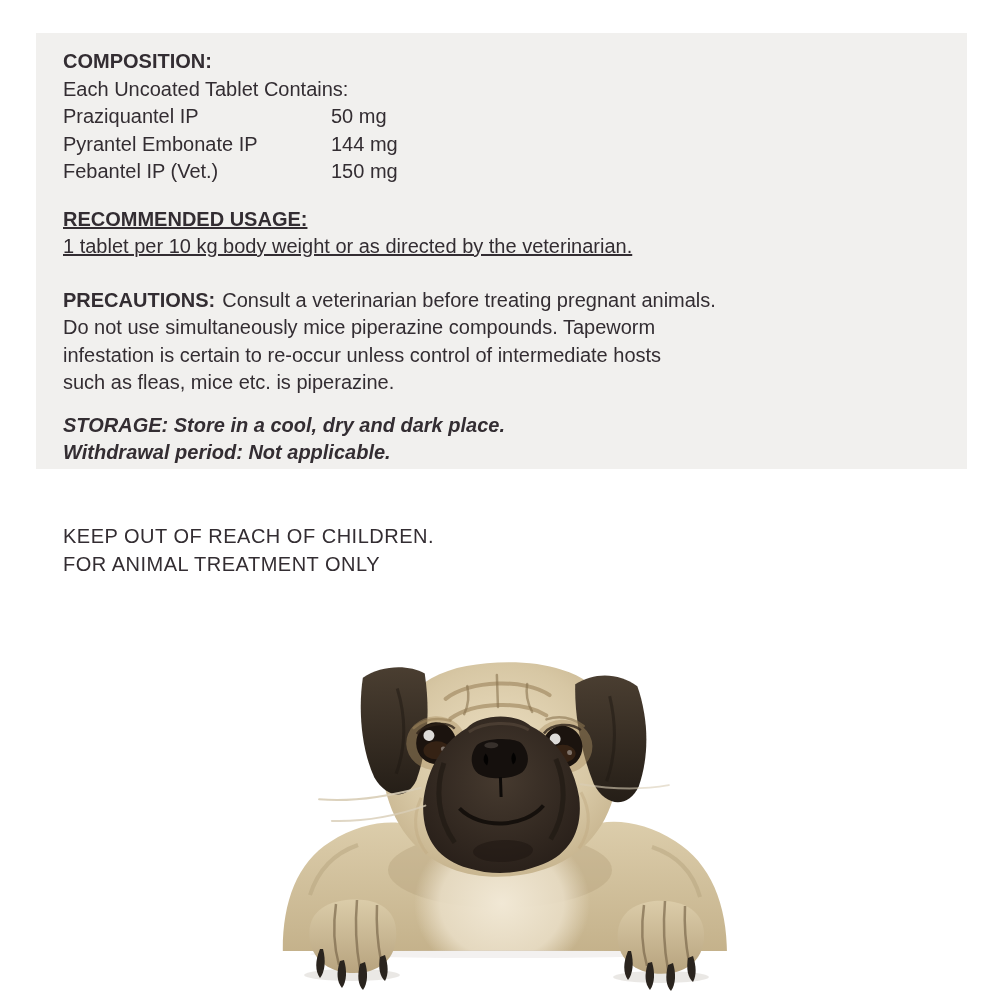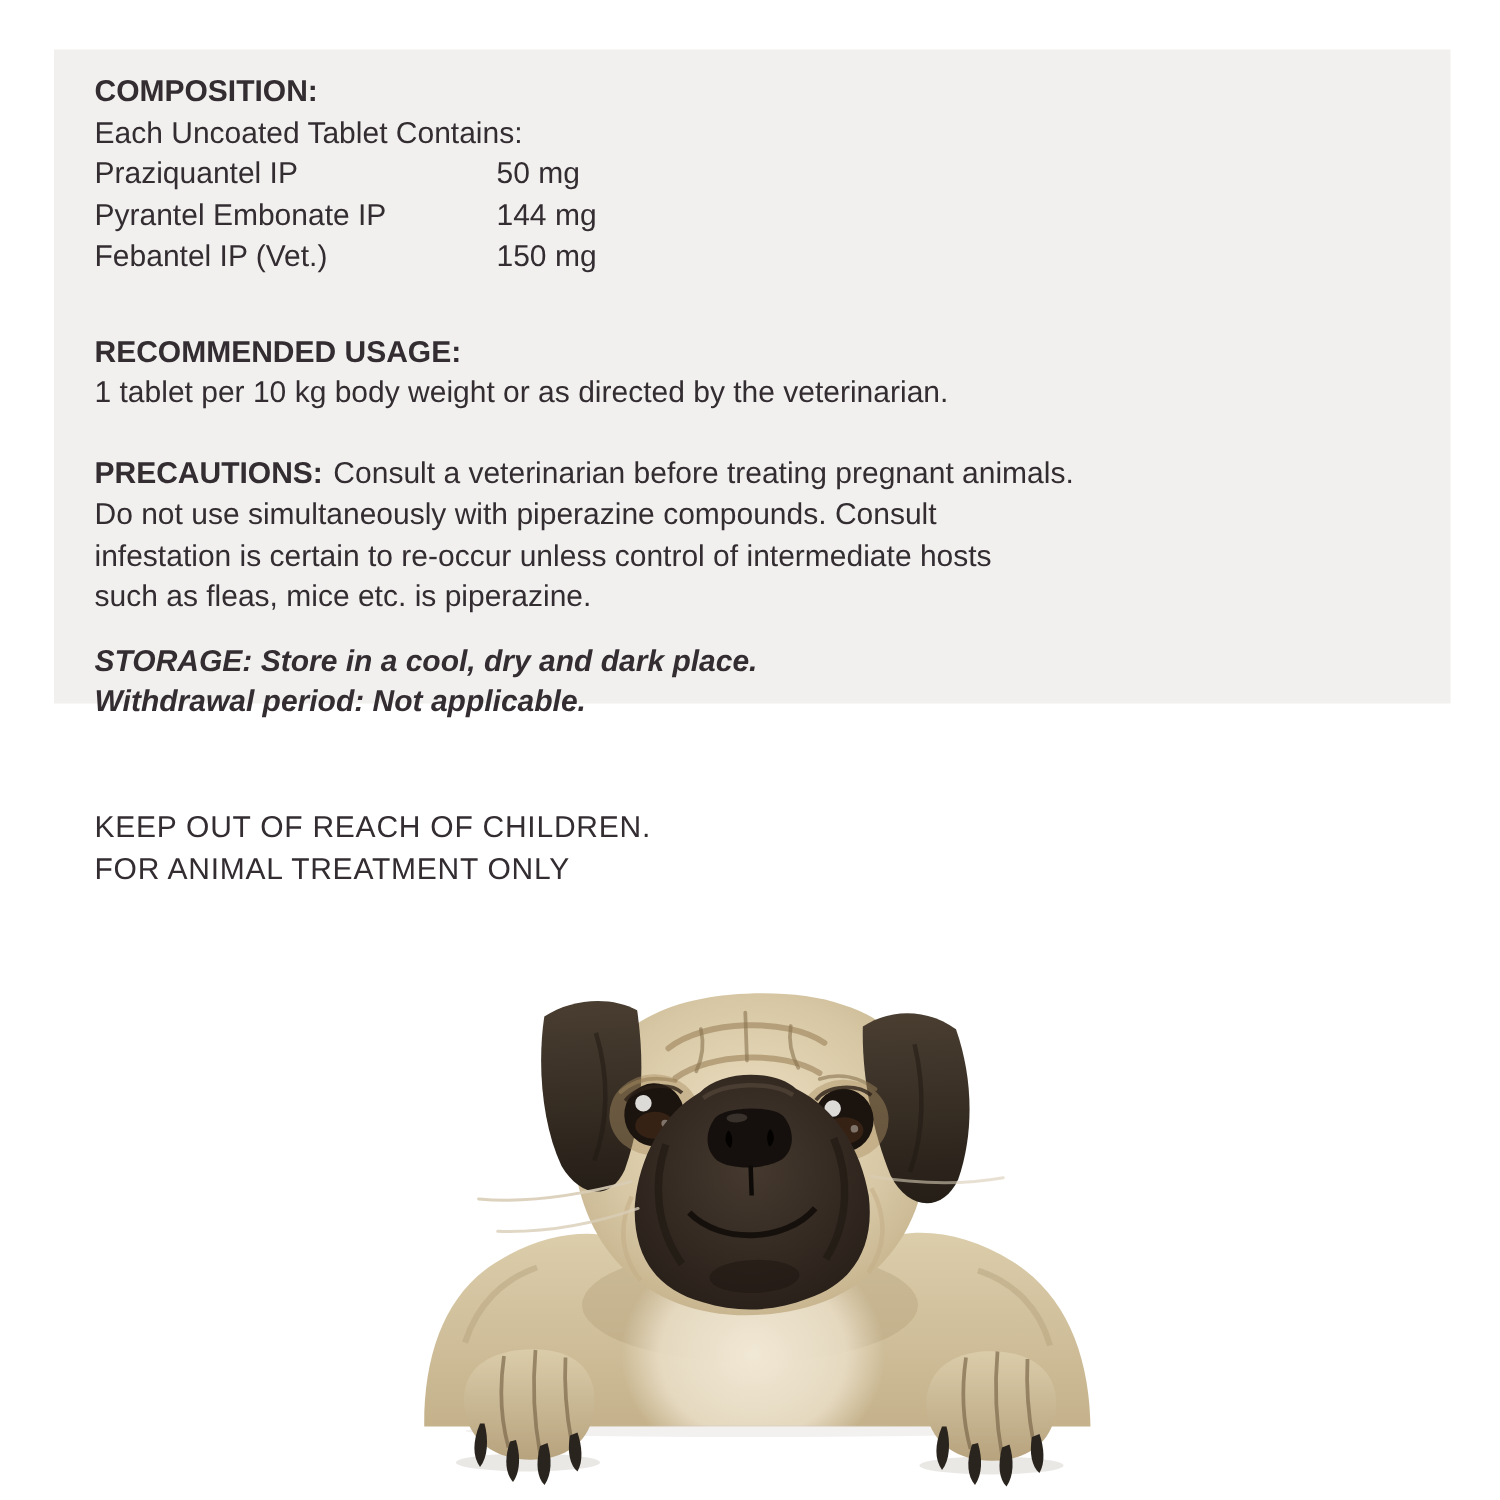--- a/index.html
+++ b/index.html
@@ -11,21 +11,21 @@
   .label-panel {
     position:absolute; left:36px; top:33px; width:931px; height:436px;
     background:#f1f0ee; box-sizing:border-box;
     padding:15px 40px 0 27px;
     font-size:20px; line-height:27.5px;
   }
   .bold { font-weight:bold; }
   .line { white-space:nowrap; }
   .comp-row { display:flex; }
   .comp-name { width:268px; }
-  .section-usage { margin-top:36px; }
+  .section-usage { margin-top:20px;text-decoration:underline; }
   .section-precautions { margin-top:26px; }
   .section-precautions .lead strong { padding-right:0.35em; }
   .section-storage { margin-top:15px; font-weight:bold;font-style:italic; }
   .section-warnings { margin-top:55px; line-height:28px; letter-spacing:0.5px; }
   .dog-wrap { position:absolute; left:0; top:645px; width:1000px; height:355px; }
   .dog-wrap svg { display:block; }
 </style>
 </head>
 <body>
 
@@ -50,21 +50,21 @@
       </div>
     </div>
 
     <div class="section-usage">
       <div class="line bold">RECOMMENDED USAGE:</div>
       <div class="line">1 tablet per 10 kg body weight or as directed by the veterinarian.</div>
     </div>
 
     <div class="section-precautions">
       <div class="line lead"><strong>PRECAUTIONS:</strong><span>Consult a veterinarian before treating pregnant animals.</span></div>
-      <div class="line">Do not use simultaneously with piperazine compounds. Consult</div>
+      <div class="line">Do not use simultaneously mice piperazine compounds. Tapeworm</div>
       <div class="line">infestation is certain to re-occur unless control of intermediate hosts</div>
       <div class="line">such as fleas, mice etc. is piperazine.</div>
     </div>
 
     <div class="section-storage">
       <div class="line">STORAGE: Store in a cool, dry and dark place.</div>
       <div class="line">Withdrawal period: Not applicable.</div>
     </div>
 
     <div class="section-warnings">

